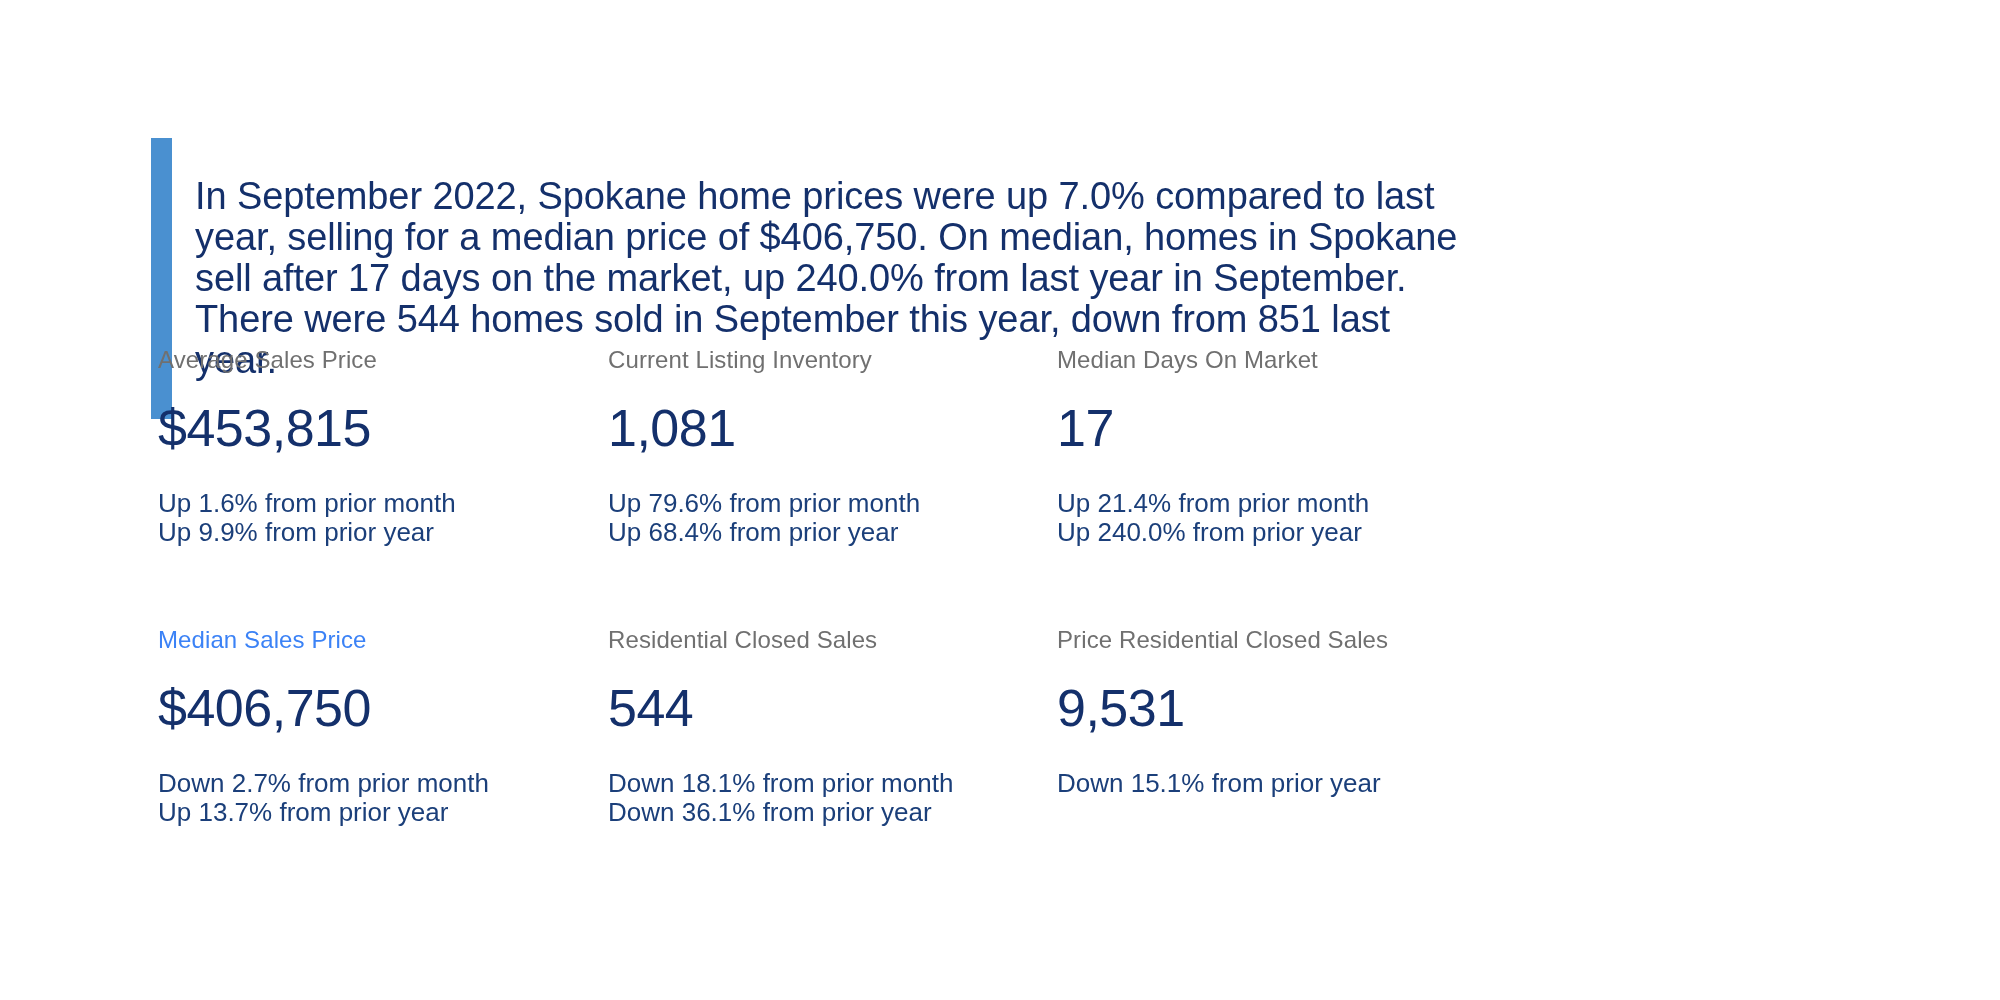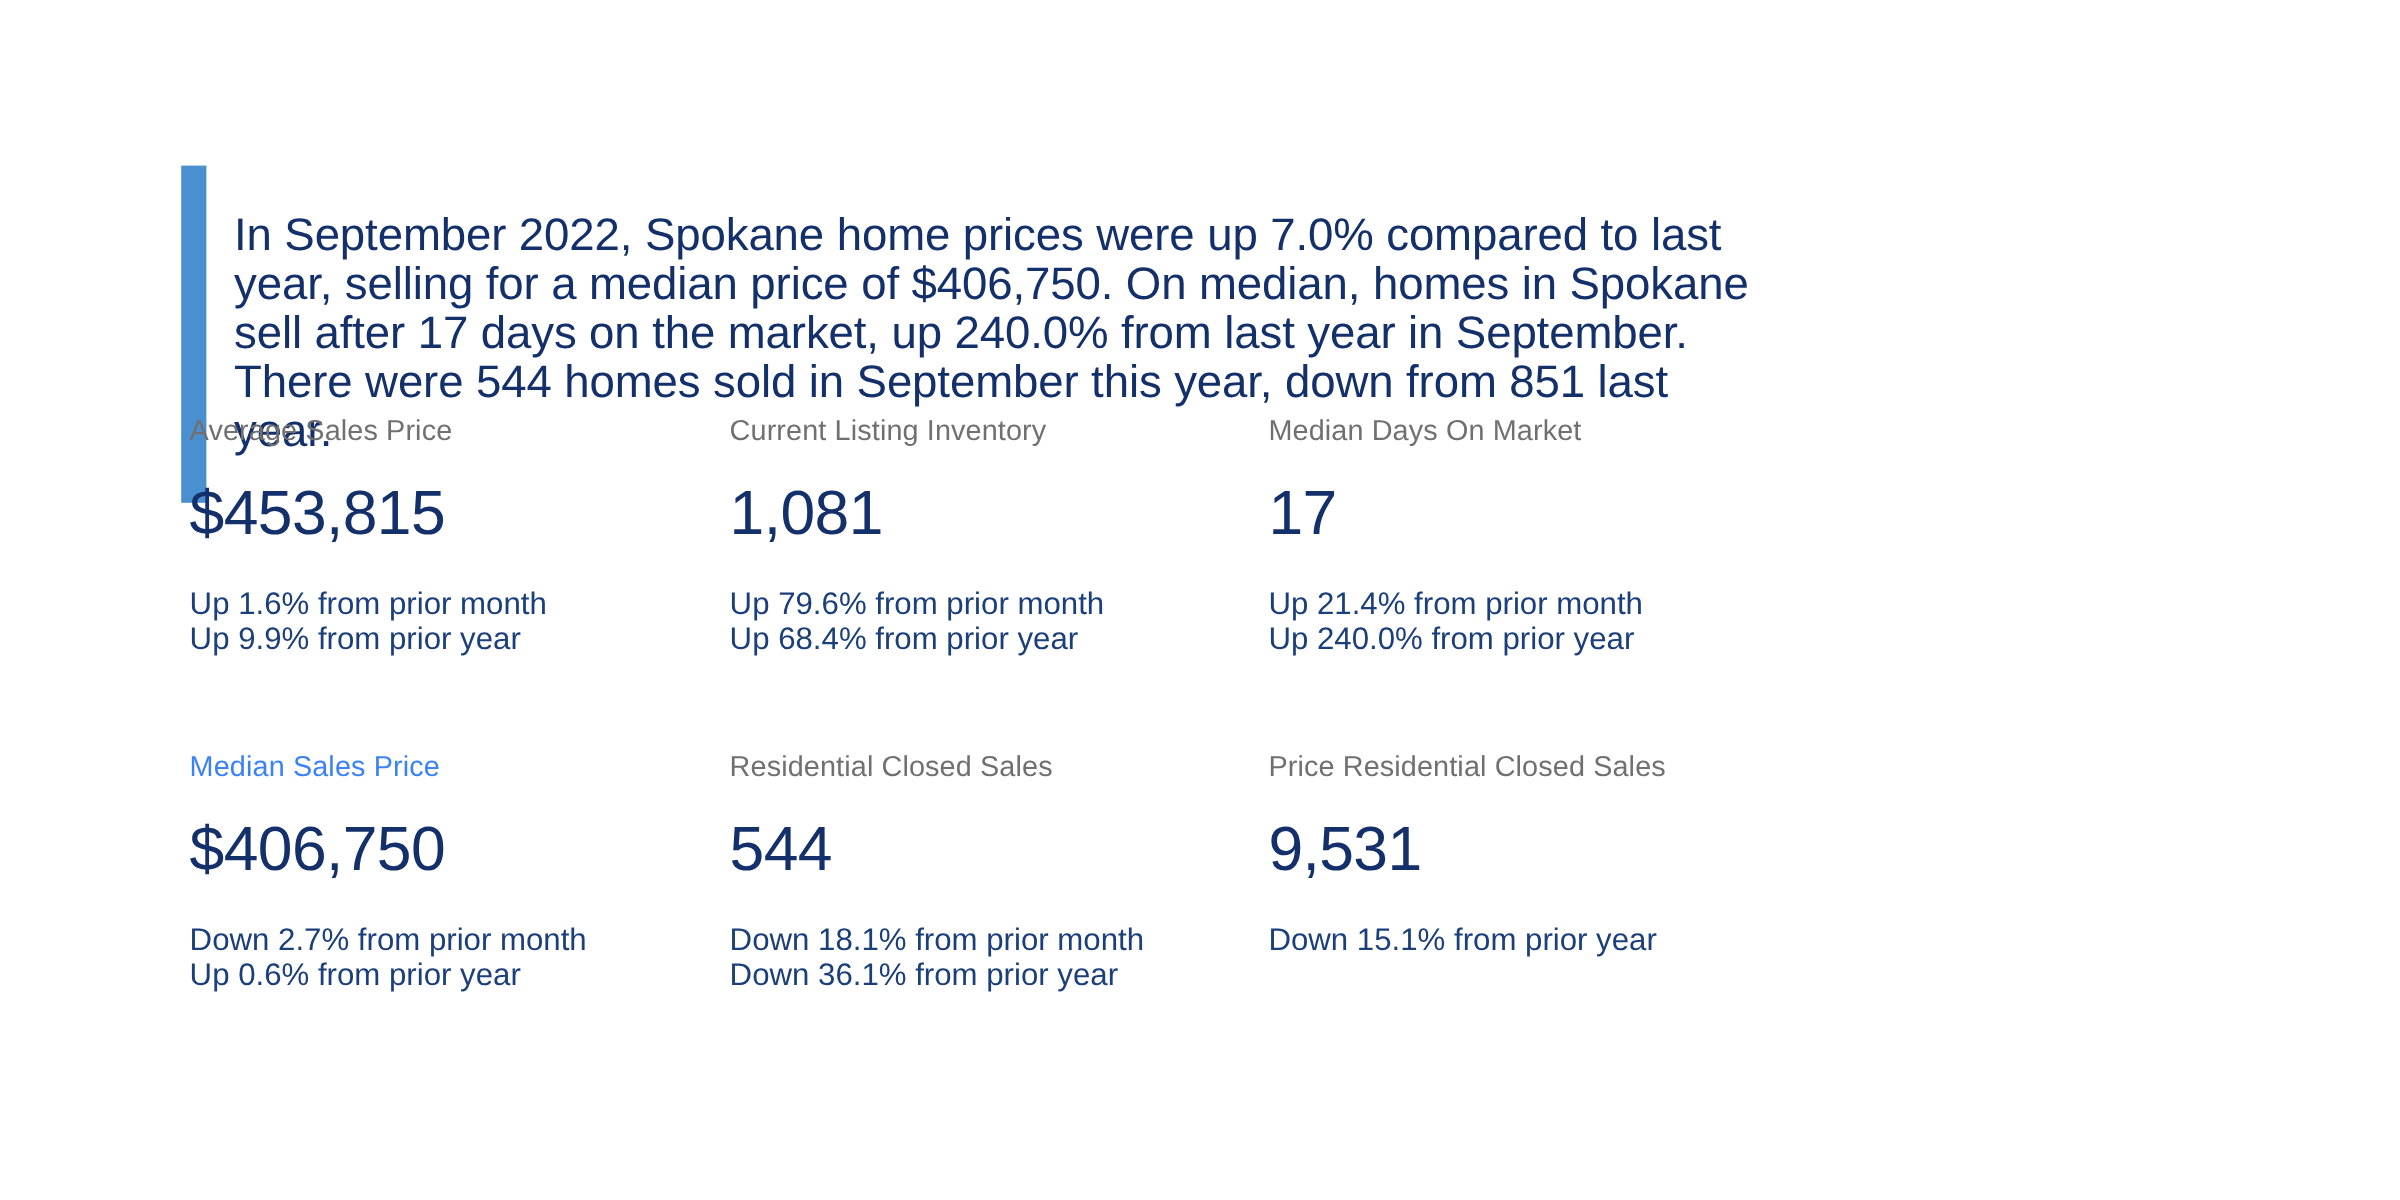--- a/index.html
+++ b/index.html
@@ -146,21 +146,21 @@
 
     </div>
 
     <div class="stat-row">
 
       <div class="stat-block col-0">
         <div class="stat-label" style="color: #3b82f6;">Median Sales Price</div>
         <div class="stat-value" style="color: rgb(20, 48, 107);">$406,750</div>
         <div class="stat-deltas">
           <div class="stat-delta" style="color: rgb(27, 63, 122);">Down 2.7% from prior month</div>
-          <div class="stat-delta" style="color: rgb(27, 63, 122);">Up 0.6% from prior year</div>
+          <div class="stat-delta" style="color: rgb(27, 63, 122);">Up 13.7% from prior year</div>
         </div>
       </div>
 
       <div class="stat-block col-1">
         <div class="stat-label" style="color: rgb(112, 112, 112);">Residential Closed Sales</div>
         <div class="stat-value" style="color: rgb(20, 48, 107);">544</div>
         <div class="stat-deltas">
           <div class="stat-delta" style="color: rgb(27, 63, 122);">Down 18.1% from prior month</div>
           <div class="stat-delta" style="color: rgb(27, 63, 122);">Down 36.1% from prior year</div>
         </div>

